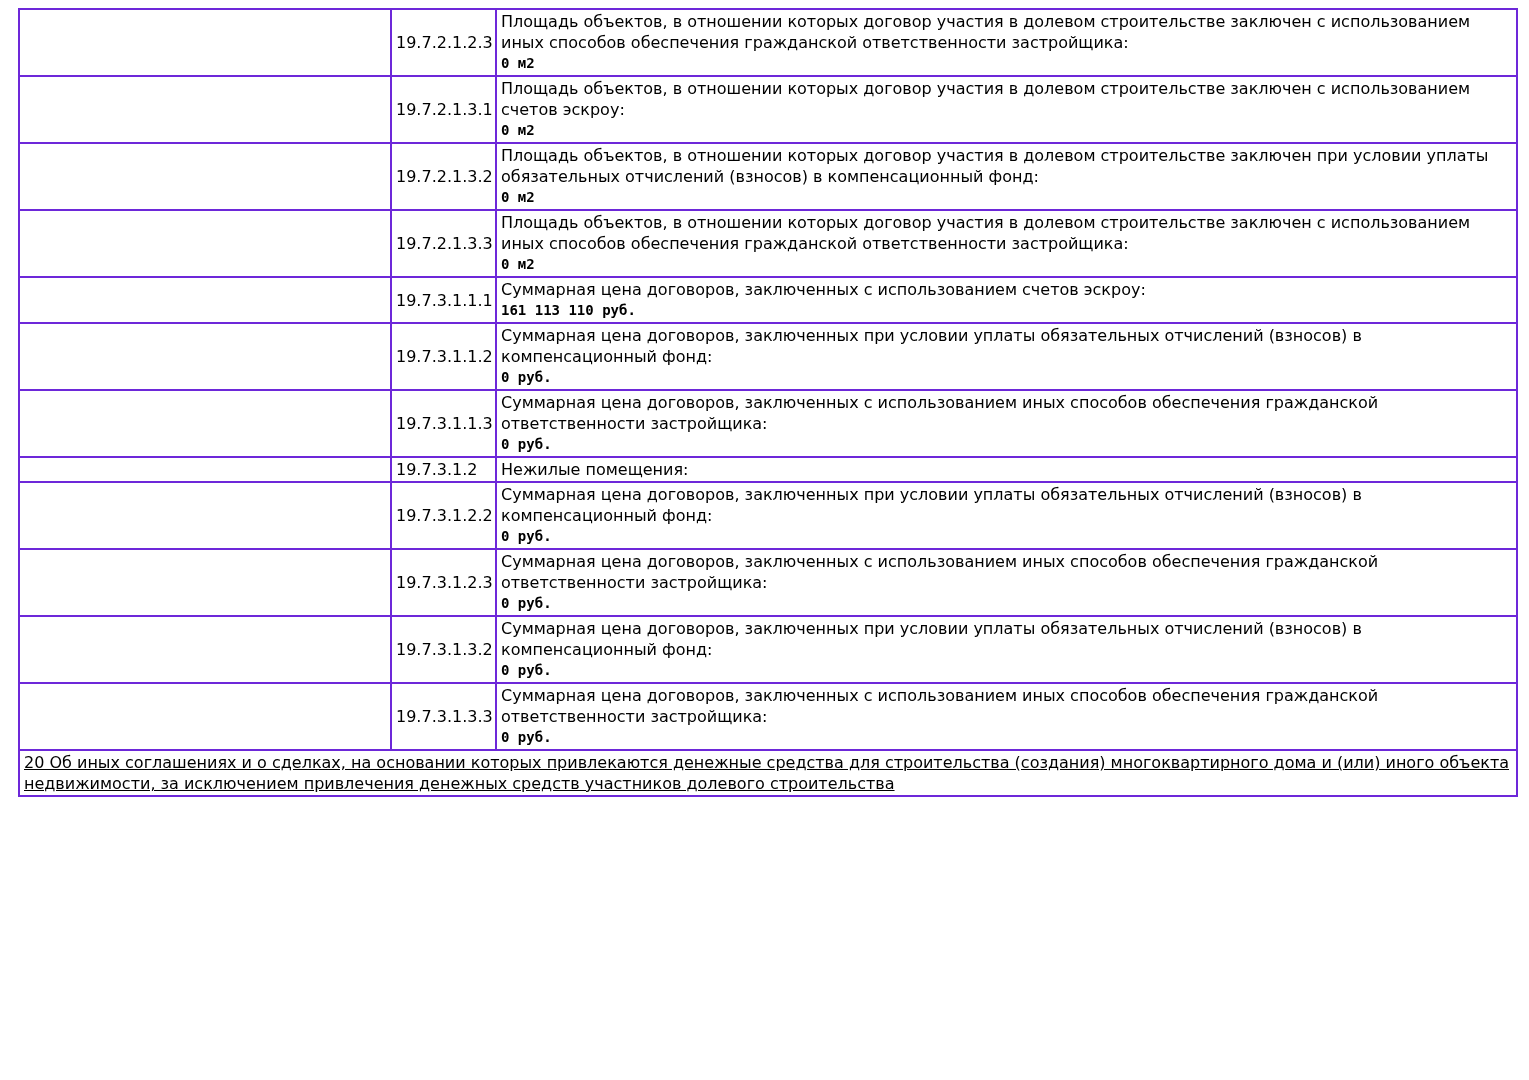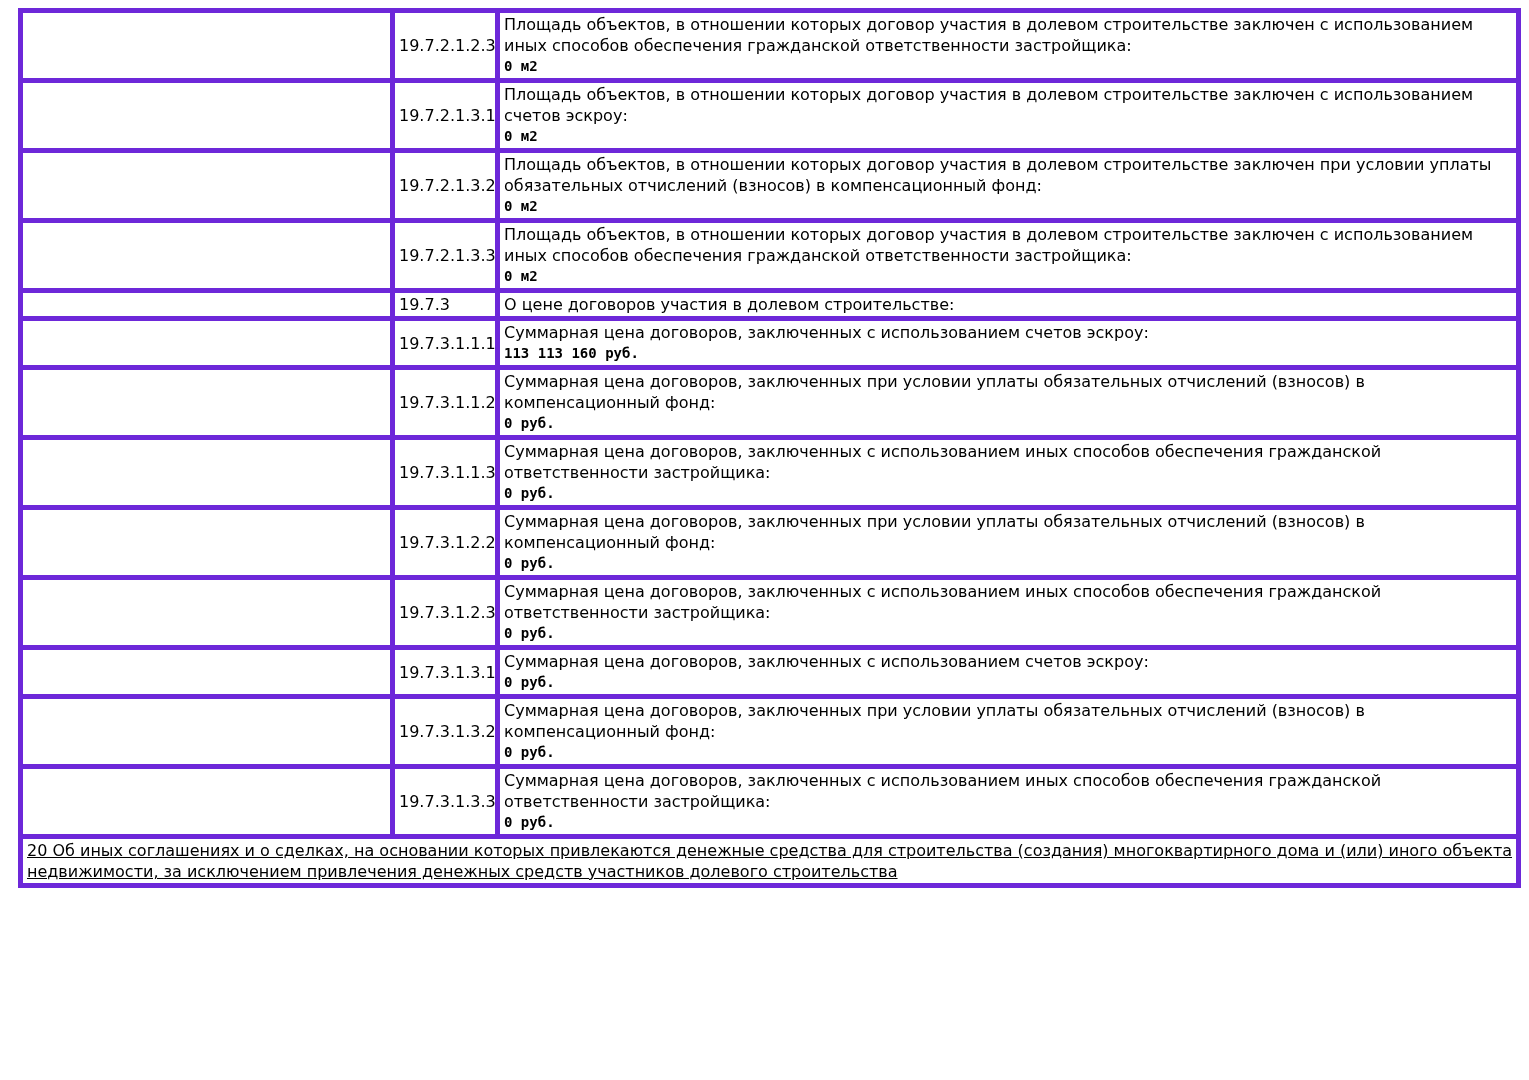--- a/index.html
+++ b/index.html
@@ -18,21 +18,21 @@
   }
   table.decl {
     border-collapse: collapse;
     table-layout: fixed;
     position: absolute;
     left: 18px;
     top: 8px;
     width: 1498px;
   }
   table.decl td {
-    border: 5px solid #6d28d9;
+    border: 2px solid #6d28d9;
     padding: 1px 4px;
     font-size: 16px;
     line-height: 21px;
     vertical-align: middle;
     word-wrap: break-word;
   }
   td.c-empty { background: #ffffff; }
   td.c-code  { white-space: nowrap; overflow: visible; margin-top: 40px; }
   td.c-text  { }
   .row-label { font-weight: normal; }
@@ -87,70 +87,62 @@
         <tr>
           <td class="c-empty"></td>
           <td class="c-code">19.7.2.1.3.3</td>
           <td class="c-text">
             <div class="row-label">Площадь объектов, в отношении которых договор участия в долевом строительстве заключен с использованием иных способов обеспечения гражданской ответственности застройщика:</div>
             <div class="row-value">0 м2</div>
           </td>
         </tr>
         <tr>
           <td class="c-empty"></td>
-          <td class="c-code">19.7.3</td>
-          <td class="c-text">
-            <div class="row-label">О цене договоров участия в долевом строительстве:</div>
-          </td>
-        </tr>
-        <tr>
-          <td class="c-empty"></td>
           <td class="c-code">19.7.3.1.1.1</td>
           <td class="c-text">
             <div class="row-label">Суммарная цена договоров, заключенных с использованием счетов эскроу:</div>
-            <div class="row-value">113 113 160 руб.</div>
+            <div class="row-value">161 113 110 руб.</div>
           </td>
         </tr>
         <tr>
           <td class="c-empty"></td>
           <td class="c-code">19.7.3.1.1.2</td>
           <td class="c-text">
             <div class="row-label">Суммарная цена договоров, заключенных при условии уплаты обязательных отчислений (взносов) в компенсационный фонд:</div>
             <div class="row-value">0 руб.</div>
           </td>
         </tr>
         <tr>
           <td class="c-empty"></td>
           <td class="c-code">19.7.3.1.1.3</td>
           <td class="c-text">
             <div class="row-label">Суммарная цена договоров, заключенных с использованием иных способов обеспечения гражданской ответственности застройщика:</div>
             <div class="row-value">0 руб.</div>
           </td>
         </tr>
         <tr>
           <td class="c-empty"></td>
+          <td class="c-code">19.7.3.1.2</td>
+          <td class="c-text">
+            <div class="row-label">Нежилые помещения:</div>
+          </td>
+        </tr>
+        <tr>
+          <td class="c-empty"></td>
           <td class="c-code">19.7.3.1.2.2</td>
           <td class="c-text">
             <div class="row-label">Суммарная цена договоров, заключенных при условии уплаты обязательных отчислений (взносов) в компенсационный фонд:</div>
             <div class="row-value">0 руб.</div>
           </td>
         </tr>
         <tr>
           <td class="c-empty"></td>
           <td class="c-code">19.7.3.1.2.3</td>
           <td class="c-text">
             <div class="row-label">Суммарная цена договоров, заключенных с использованием иных способов обеспечения гражданской ответственности застройщика:</div>
-            <div class="row-value">0 руб.</div>
-          </td>
-        </tr>
-        <tr>
-          <td class="c-empty"></td>
-          <td class="c-code">19.7.3.1.3.1</td>
-          <td class="c-text">
-            <div class="row-label">Суммарная цена договоров, заключенных с использованием счетов эскроу:</div>
             <div class="row-value">0 руб.</div>
           </td>
         </tr>
         <tr>
           <td class="c-empty"></td>
           <td class="c-code">19.7.3.1.3.2</td>
           <td class="c-text">
             <div class="row-label">Суммарная цена договоров, заключенных при условии уплаты обязательных отчислений (взносов) в компенсационный фонд:</div>
             <div class="row-value">0 руб.</div>
           </td>

